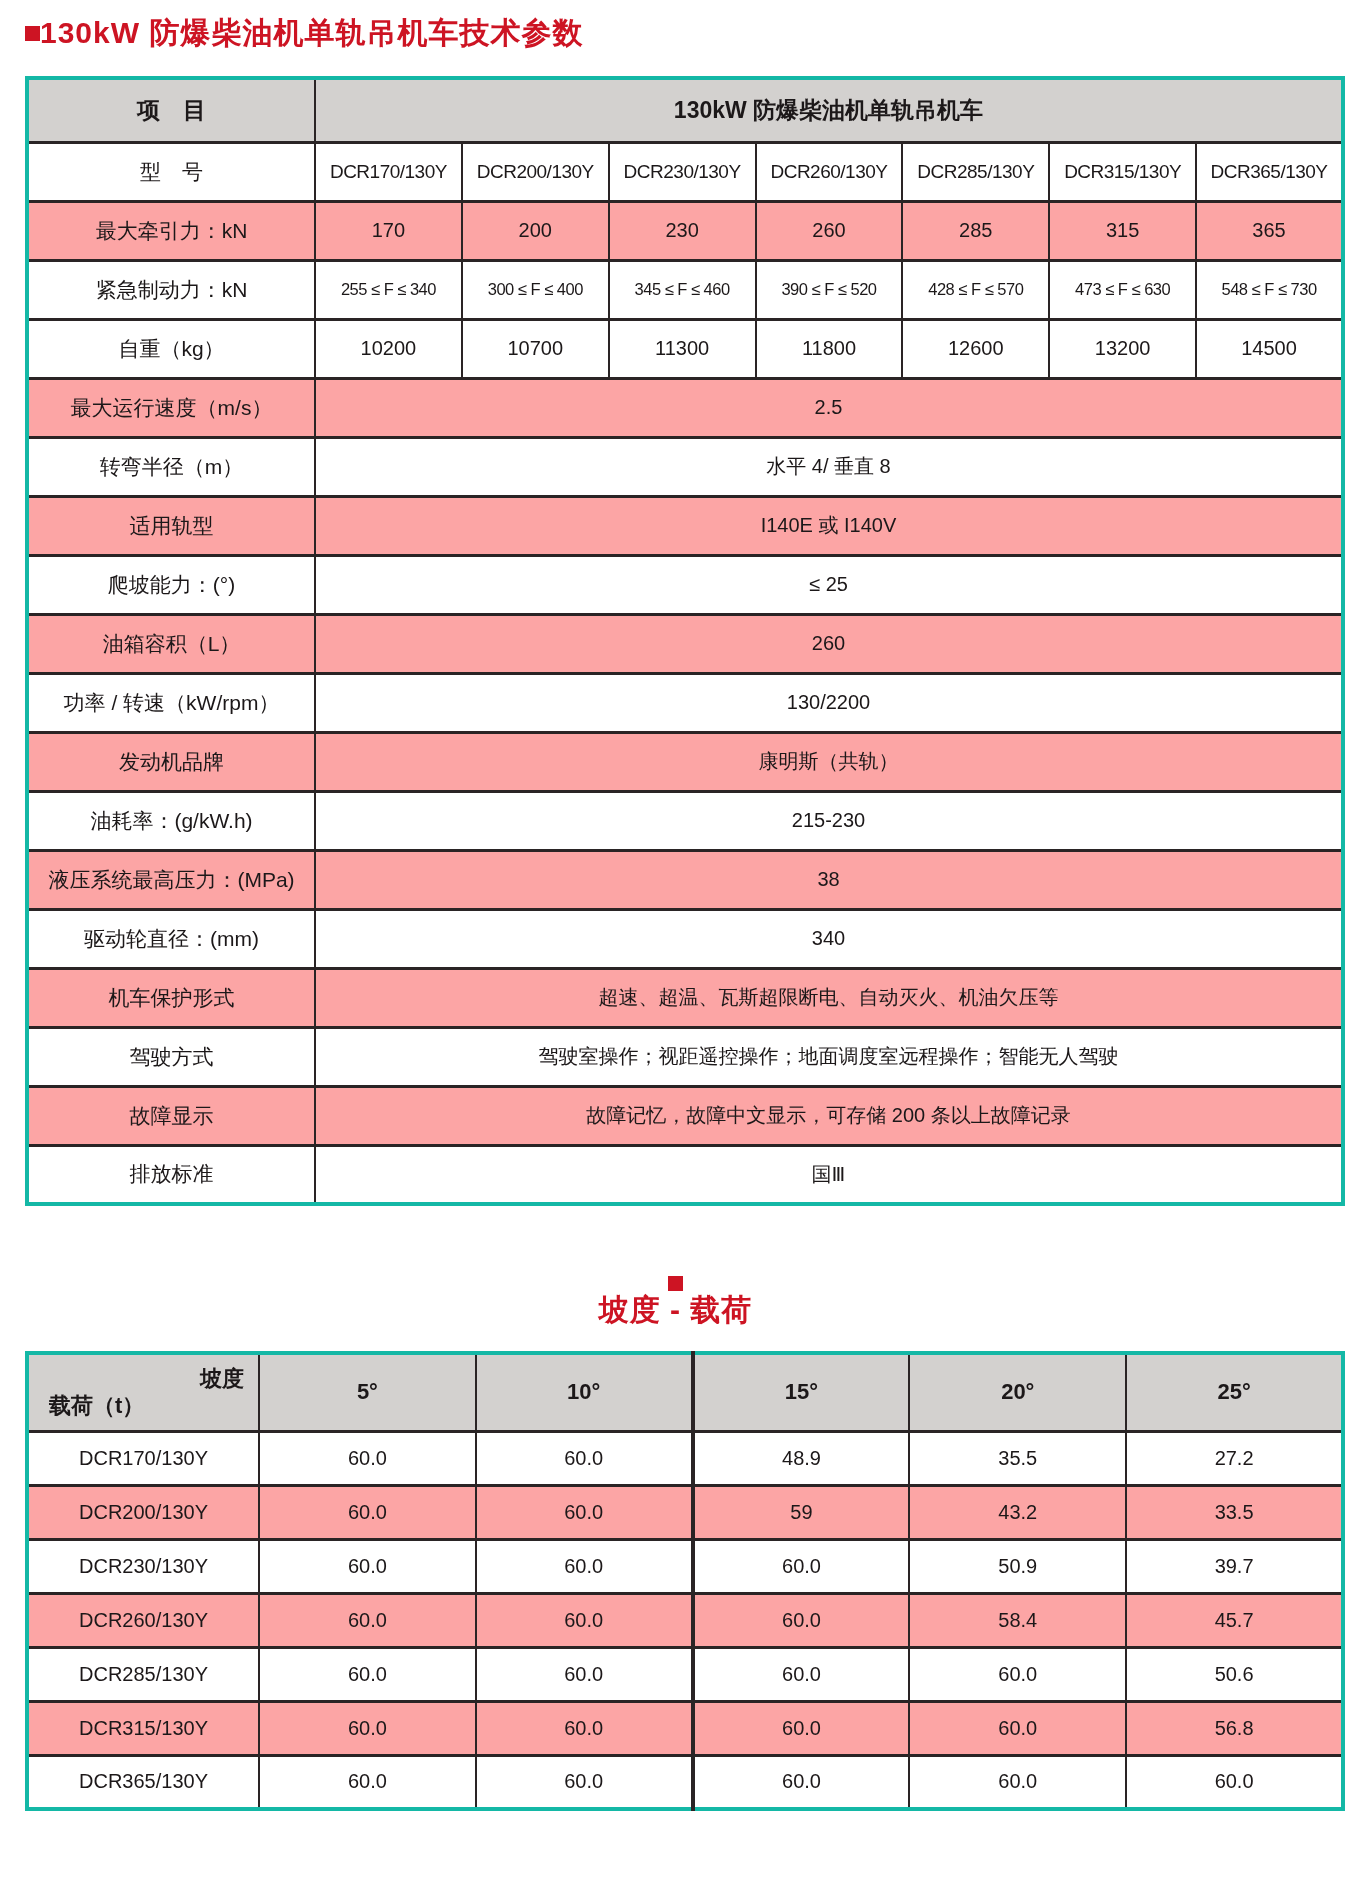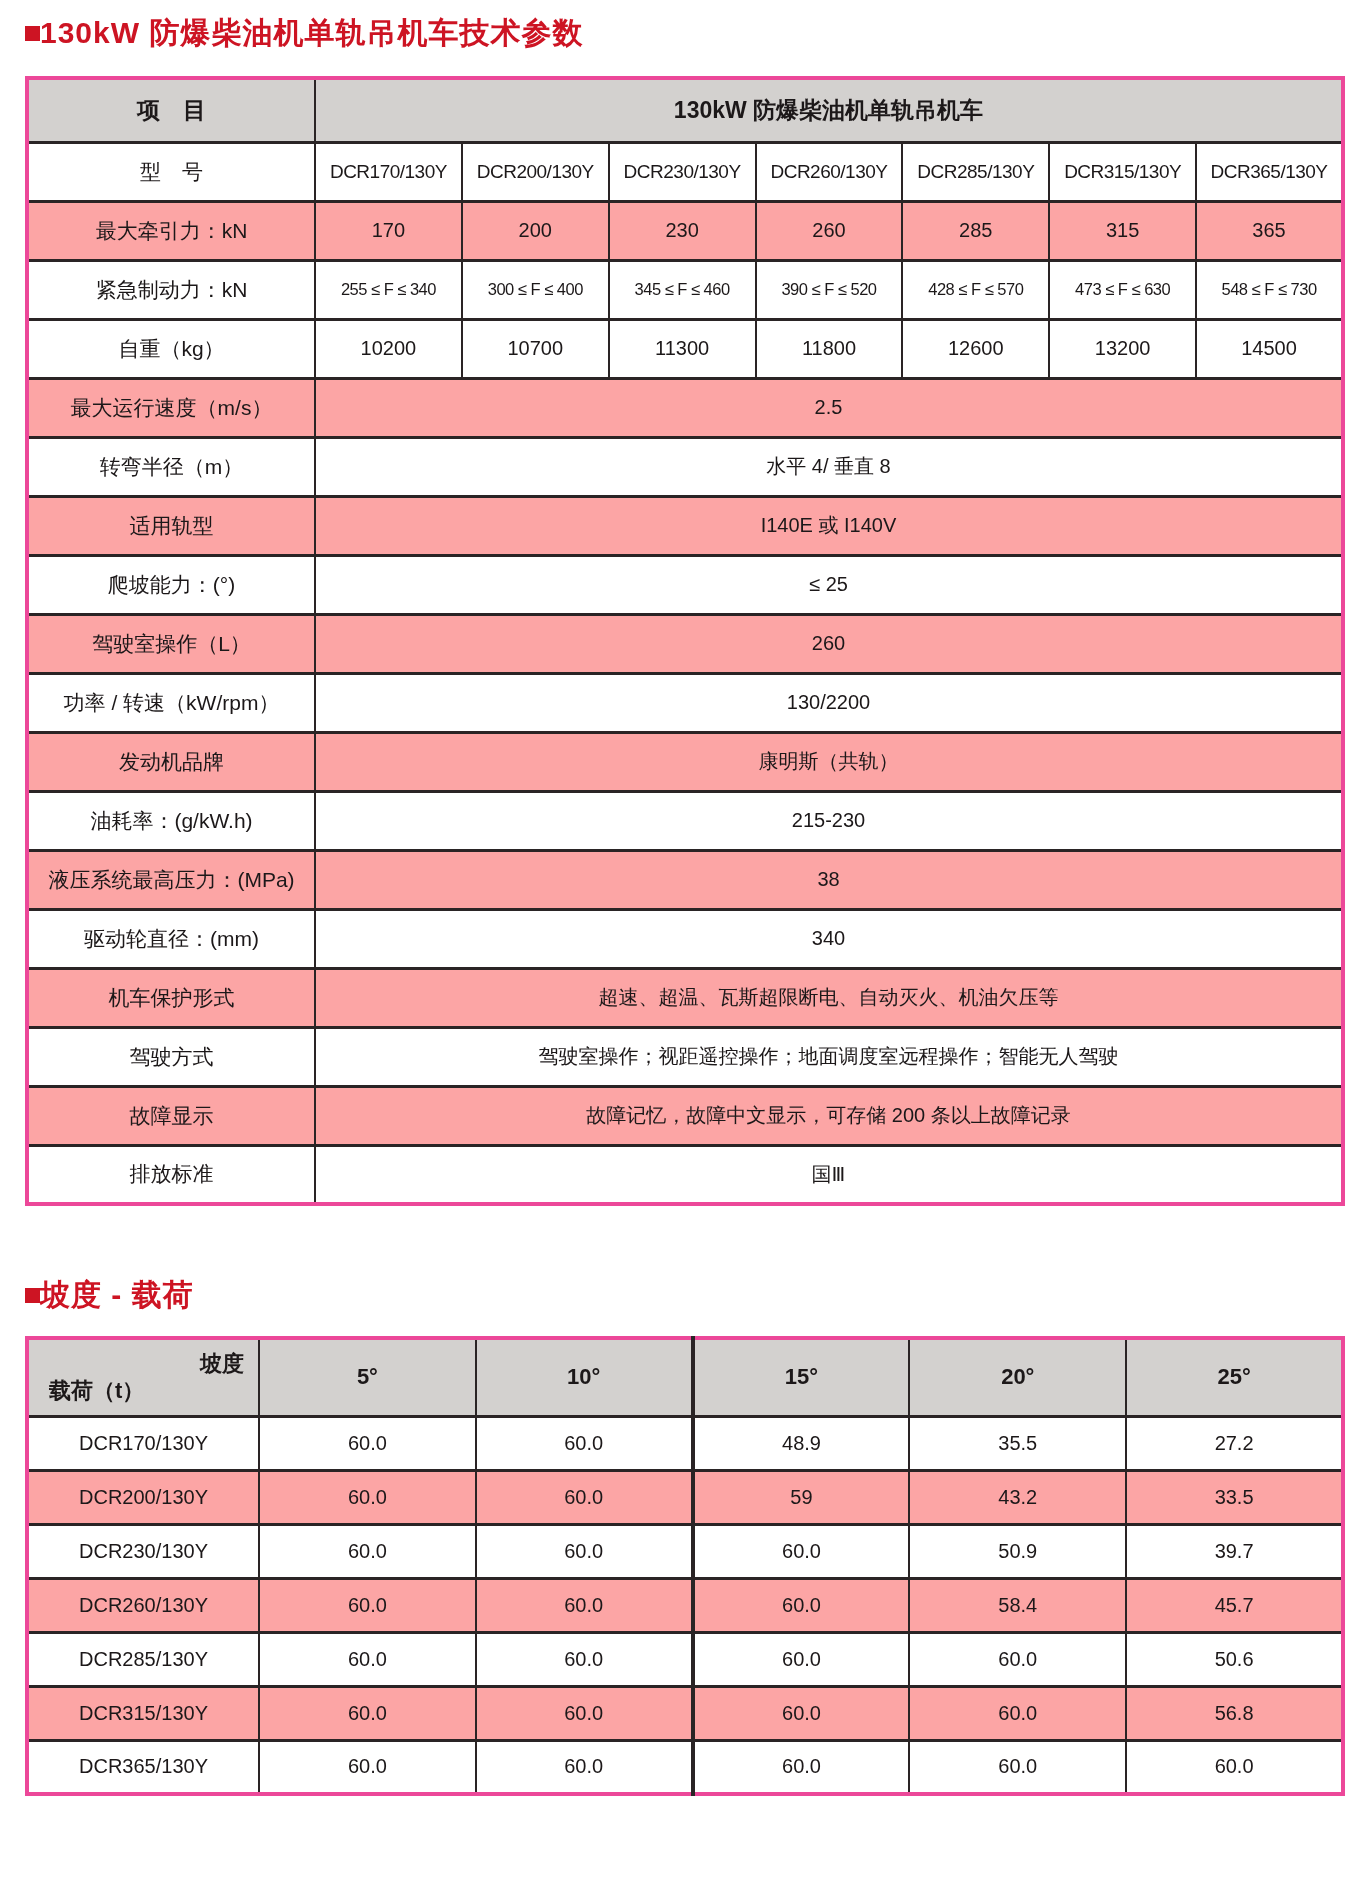--- a/index.html
+++ b/index.html
@@ -30,21 +30,21 @@
     display: inline-block;
     width: 15px;
     height: 15px;
     background: #cd1423;
     flex: 0 0 auto;
   }
   table {
     border-collapse: collapse;
     table-layout: fixed;
     width: 1320px;
-    border: 4px solid #ec4899;
+    border: 4px solid #14b8a6;
   }
   td {
     border-left: 2px solid #2a2425;
     border-right: 2px solid #2a2425;
     border-top: 3px solid #2a2425;
     border-bottom: 3px solid #2a2425;
     text-align: center;
     vertical-align: middle;
     padding: 2px 4px;
     overflow: hidden;
@@ -59,21 +59,21 @@
   .t1 tr.hdr td { font-size: 23px; font-weight: bold; }
   .t1 td.model { font-size: 19px; letter-spacing: -0.5px; }
   .t1 td.small { font-size: 16.5px; letter-spacing: -0.5px; }
   
   .t2 { margin-top: 22px; }
   .t2 tr { height: 54px; }
   .t2 tr.hdr { height: 78px; }
   .t2 td { font-size: 20px; }
   .t2 tr.hdr td { font-size: 22px; font-weight: bold; }
   .t2 td.thickL { border-left-width: 4px; }
-  .title2 { margin-top: 70px; }
+  .title2 { margin-top: 70px; flex-direction: column; }
   
   tr.hdr td { background: #d3d1cf; }
   tr.stripe td { background: #fca5a5; }
   tr.white td { background: #ffffff; }
   
   td.diag {
     position: relative;
     padding: 0;
     background-image: linear-gradient(to bottom right,
       transparent calc(50% - 1.5px),
@@ -160,21 +160,21 @@
         </tr>
         <tr class="stripe">
           <td class="lbl">适用轨型</td>
           <td colspan="7">I140E 或 I140V</td>
         </tr>
         <tr class="white">
           <td class="lbl">爬坡能力：(°)</td>
           <td colspan="7">≤ 25</td>
         </tr>
         <tr class="stripe">
-          <td class="lbl">驾驶室操作（L）</td>
+          <td class="lbl">油箱容积（L）</td>
           <td colspan="7">260</td>
         </tr>
         <tr class="white">
           <td class="lbl">功率 / 转速（kW/rpm）</td>
           <td colspan="7">130/2200</td>
         </tr>
         <tr class="stripe">
           <td class="lbl">发动机品牌</td>
           <td colspan="7">康明斯（共轨）</td>
         </tr>

